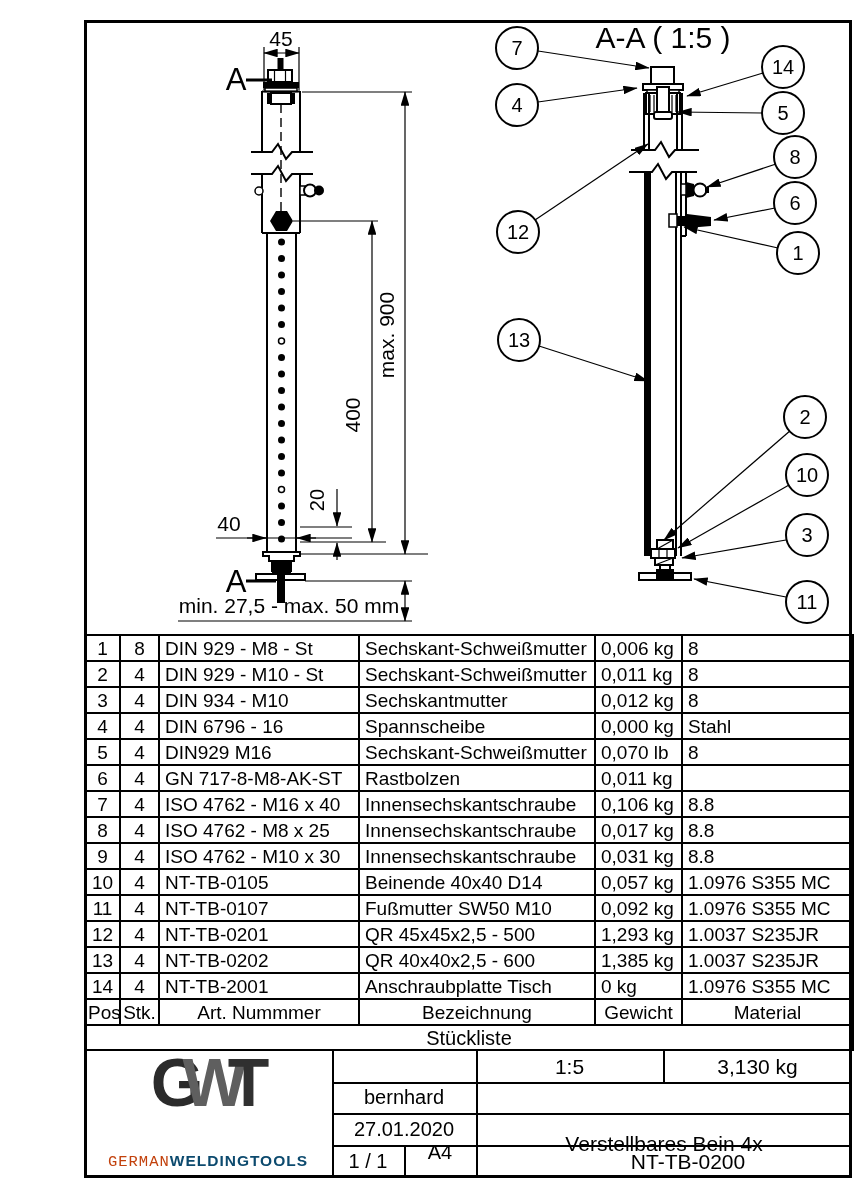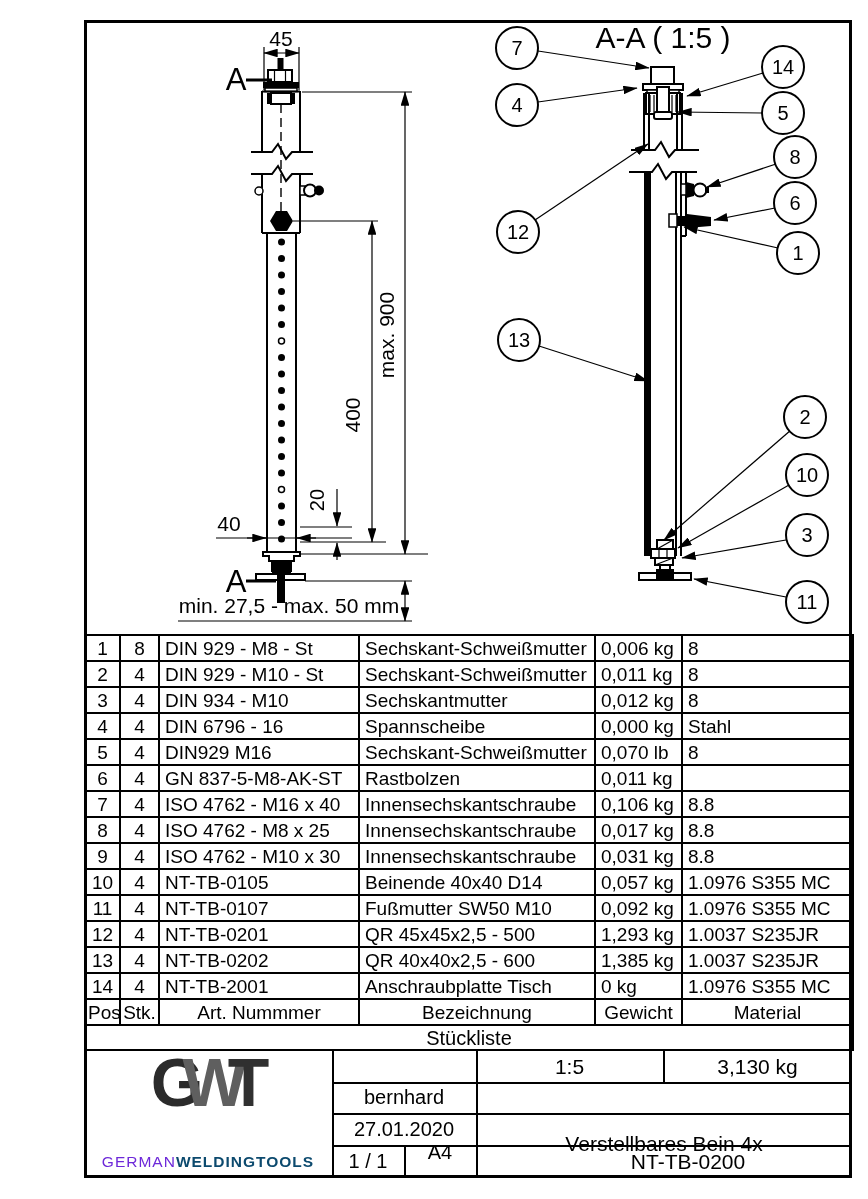--- a/index.html
+++ b/index.html
@@ -38,21 +38,21 @@
         box-sizing:border-box;white-space:nowrap;overflow:hidden;}
   .tol{flex-direction:column;font-size:11.5px;line-height:1.2;text-align:center;}
   .fs20{font-size:20px;} .fs21{font-size:21px;}
   
   .logo-cell{position:absolute;left:0;top:0;width:248px;height:127px;}
   .logo-gwt{position:absolute;top:-6px;left:0;width:100%;text-align:center;
             font-size:68px;font-weight:bold;line-height:1.1;letter-spacing:-4px;}
   .lg{color:#2b2b2b;} .lw{color:#5f5f5f;margin-left:-17px;} .lt{color:#303030;margin-left:-15px;}
   .logo-sub{position:absolute;bottom:7px;left:0;width:100%;text-align:center;
             font-size:15.5px;letter-spacing:1px;}
-  .sub-light{color:#6d28d9;} .sub-bold{color:#0c4a6e;font-weight:bold;}
+  .sub-light{color:#c2410c;font-family:Liberation Mono, monospace;} .sub-bold{color:#0c4a6e;font-weight:bold;}
 </style>
 </head>
 <body>
 
 <div class="page">
 
   <div class="sheet-border"></div>
 
   <svg class="draw" width="868" height="634" viewBox="0 0 868 634">
     <defs>
@@ -332,21 +332,21 @@
           <td>5</td>
           <td>4</td>
           <td>DIN929 M16</td>
           <td>Sechskant-Schweißmutter</td>
           <td>0,070 lb</td>
           <td>8</td>
         </tr>
         <tr>
           <td>6</td>
           <td>4</td>
-          <td>GN 837-5-M8-AK-ST</td>
+          <td>GN 717-8-M8-AK-ST</td>
           <td>Rastbolzen</td>
           <td>0,011 kg</td>
           <td></td>
         </tr>
         <tr>
           <td>7</td>
           <td>4</td>
           <td>ISO 4762  - M16 x 40</td>
           <td>Innensechskantschraube</td>
           <td>0,106 kg</td>

